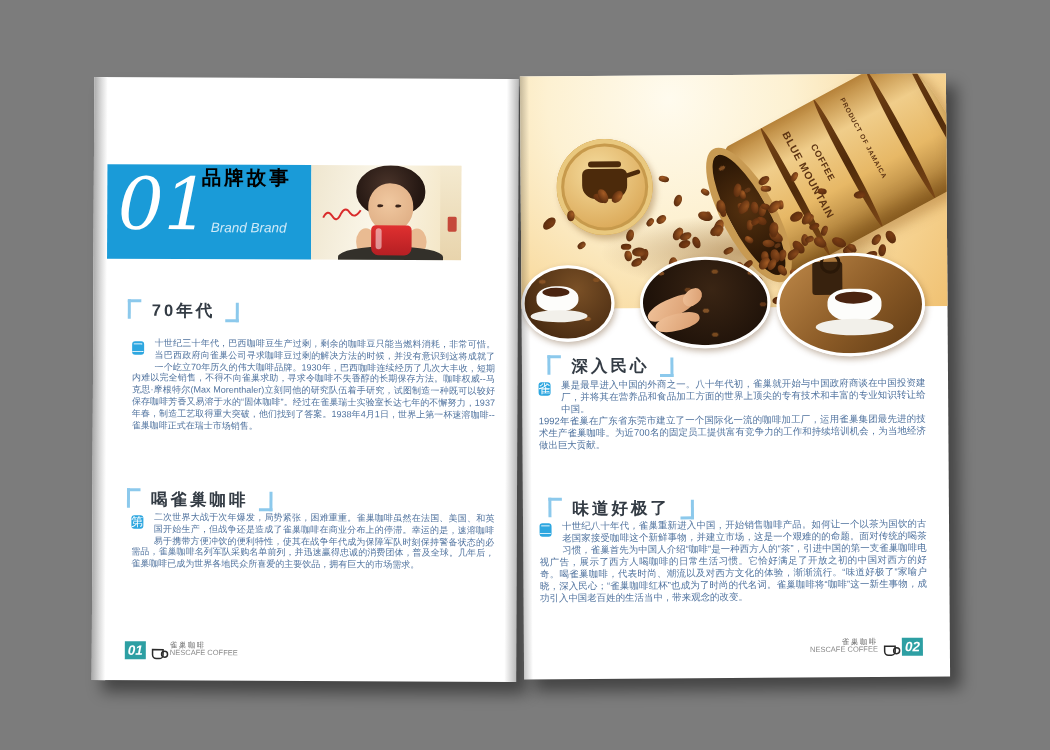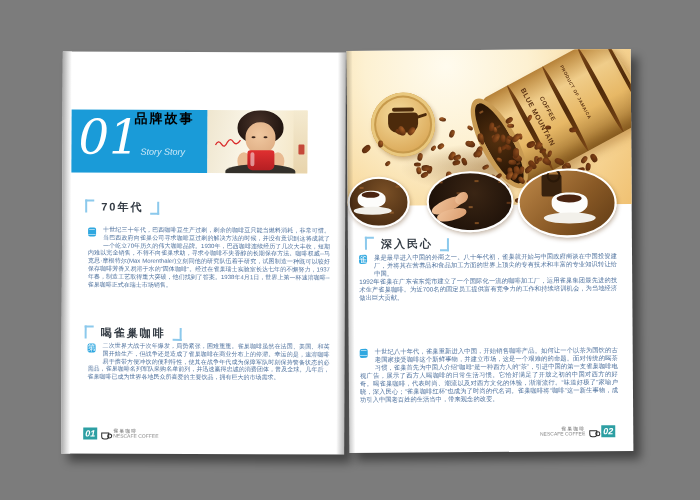--- a/index.html
+++ b/index.html
@@ -122,21 +122,21 @@
 <body>
 
 <div class="page" id="left-page">
   <div class="edge-left"></div>
   <div class="edge-right"></div>
 
   <div class="header-band">
     <div class="header-blue">
       <div class="hdr-num">01</div>
       <div class="hdr-title">品牌故事</div>
-      <div class="hdr-sub">Story Story</div>
+      <div class="hdr-sub">Brand Brand</div>
     </div>
     <div class="header-photo">
       <div class="shelf"></div>
       <div class="shelf-item"></div>
       <div class="hair"></div>
       <div class="face"></div>
       <div class="eye l"></div>
       <div class="eye r"></div>
       <div class="hand l"></div>
       <div class="hand r"></div>
@@ -323,20 +323,23 @@
   </div>
 
   <div class="sec-title" style="left:17px;top:186px;">
     <span class="bq open"></span><span>深入民心</span><span class="bq close"></span>
   </div>
   <div class="para" style="left:11px;top:203px;width:258px;font-size:6.3px;line-height:8px;">
     <span class="dc-wrap"><span class="dropcap">雀</span></span><span>巢是最早进入中国的外商之一。八十年代初，雀巢就开始与中国政府商谈在中国投资建厂，并将其在营养品和食品加工方面的世界上顶尖的专有技术和丰富的专业知识转让给中国。</span>
     <span class="block">1992年雀巢在广东省东莞市建立了一个国际化一流的咖啡加工厂，运用雀巢集团最先进的技术生产雀巢咖啡。为近700名的固定员工提供富有竞争力的工作和持续培训机会，为当地经济做出巨大贡献。</span>
   </div>
 
+  <div class="sec-title" style="left:17px;top:281px;">
+    <span class="bq open"></span><span>味道好极了</span><span class="bq close"></span>
+  </div>
   <div class="para" style="left:11px;top:297px;width:258px;font-size:6.3px;line-height:8px;">
     <span class="dc-wrap"><span class="dropcap">二</span></span><span>十世纪八十年代，雀巢重新进入中国，开始销售咖啡产品。如何让一个以茶为国饮的古老国家接受咖啡这个新鲜事物，并建立市场，这是一个艰难的的命题。面对传统的喝茶习惯，雀巢首先为中国人介绍“咖啡”是一种西方人的“茶”，引进中国的第一支雀巢咖啡电视广告，展示了西方人喝咖啡的日常生活习惯。它恰好满足了开放之初的中国对西方的好奇。喝雀巢咖啡，代表时尚、潮流以及对西方文化的体验，渐渐流行。“味道好极了”家喻户晓，深入民心；“雀巢咖啡红杯”也成为了时尚的代名词。雀巢咖啡将“咖啡”这一新生事物，成功引入中国老百姓的生活当中，带来观念的改变。</span>
   </div>
 
   <div class="footer" style="right:18px;bottom:14px;">
     <div class="brand right">
       <div class="cn">雀巢咖啡</div>
       <div>NESCAFE COFFEE</div>
     </div>
     <div class="cup-icon">

